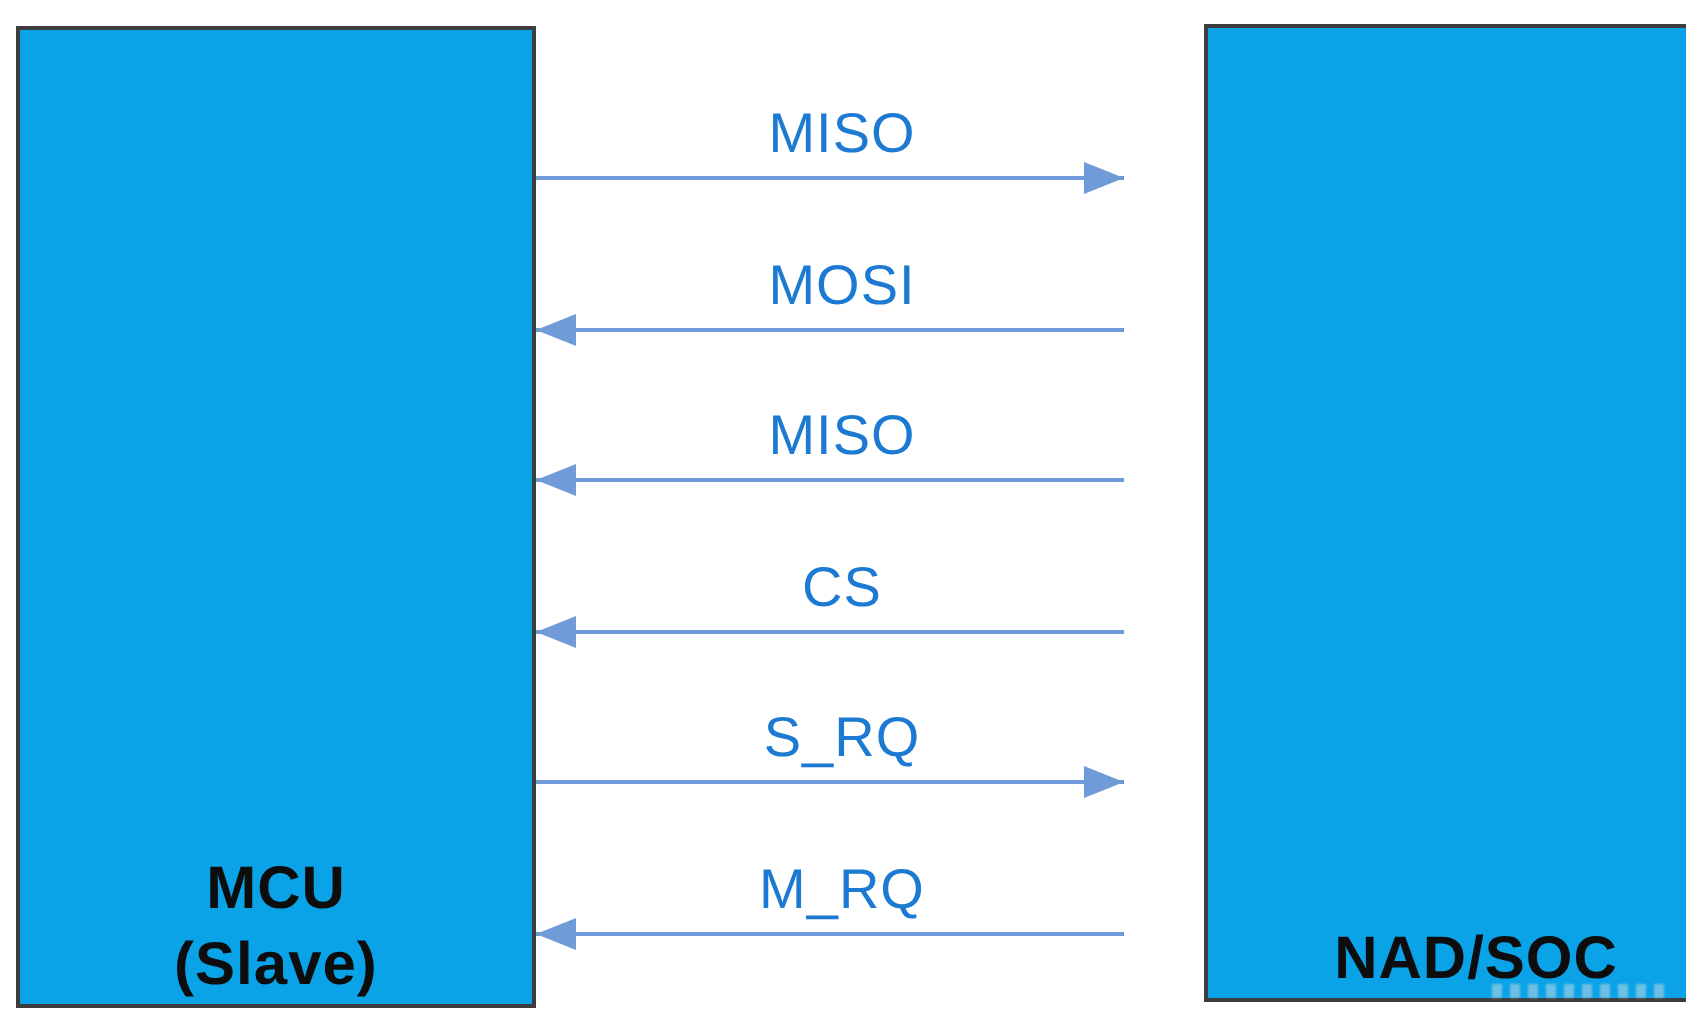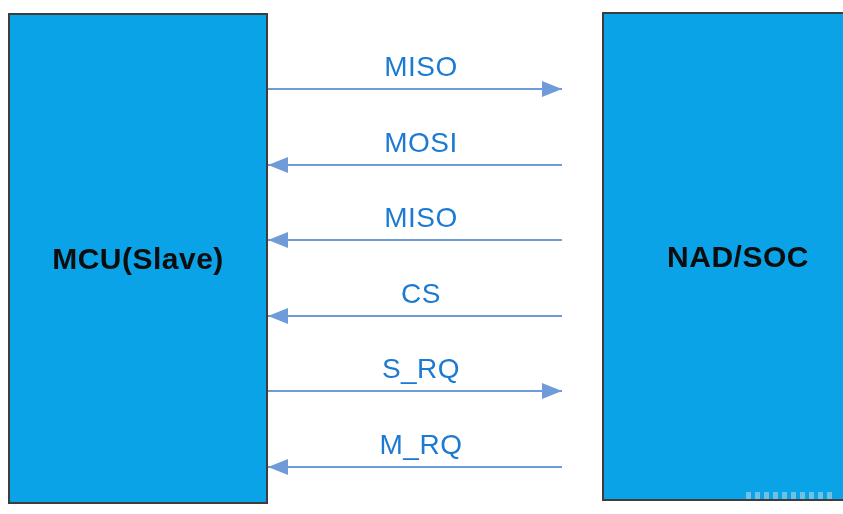--- a/index.html
+++ b/index.html
@@ -18,23 +18,23 @@
     height: 514px;
     background: var(--bg);
     overflow: hidden;
     font-family: "Liberation Sans", sans-serif;
   }
   .box {
     position: absolute;
     background: var(--box-fill);
     border: 2px solid var(--box-border);
     display: flex;
-    flex-direction: row;
+    flex-direction: column;
     align-items: center;
-    justify-content: center;
+    justify-content: flex-end;
   }
   .box.left  { left: 8px;   top: 13px; width: 260px; height: 491px; }
   .box.right { left: 562px; top: 12px; width: 272px; height: 489px; margin-left: 40px; }
   .box-title, .box-subtitle {
     color: var(--box-text);
     font-weight: bold;
     font-size: 30px;
     line-height: 38px;
     text-align: center;
     letter-spacing: 0.5px;

